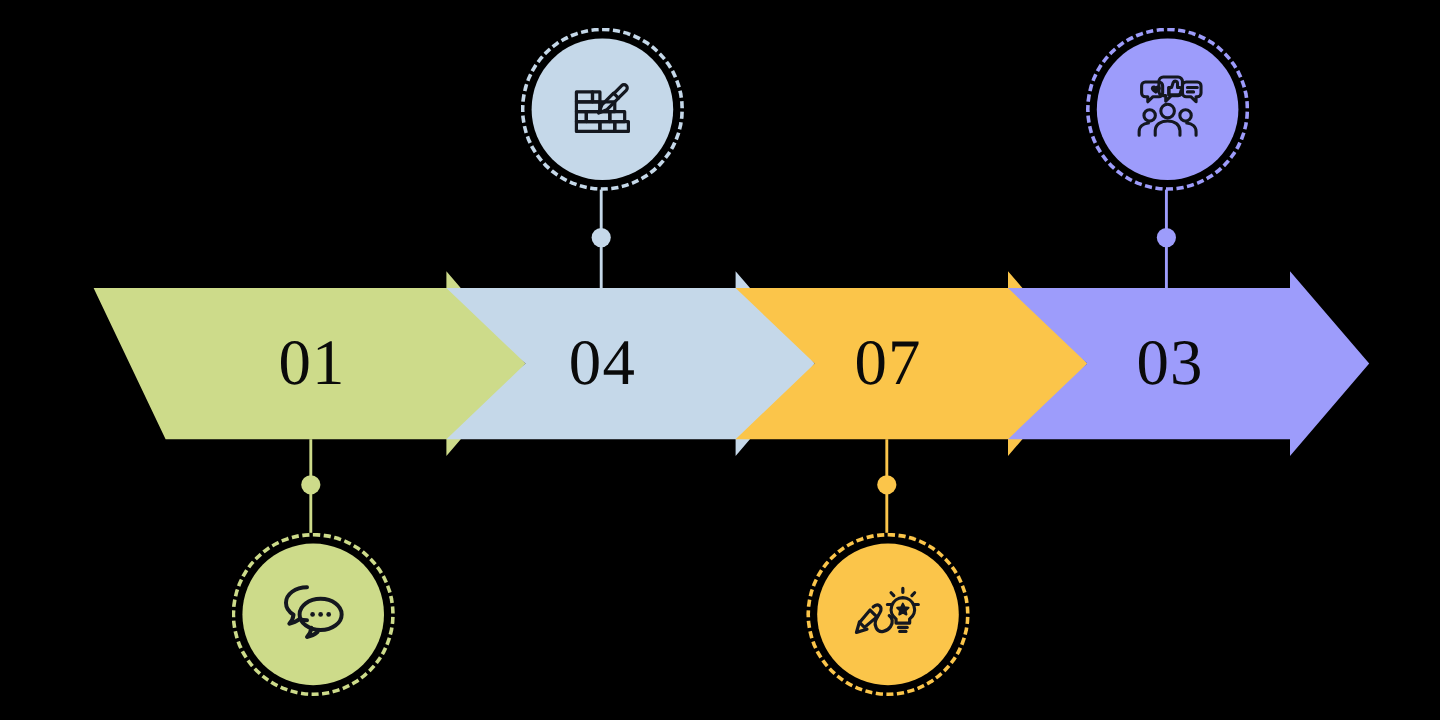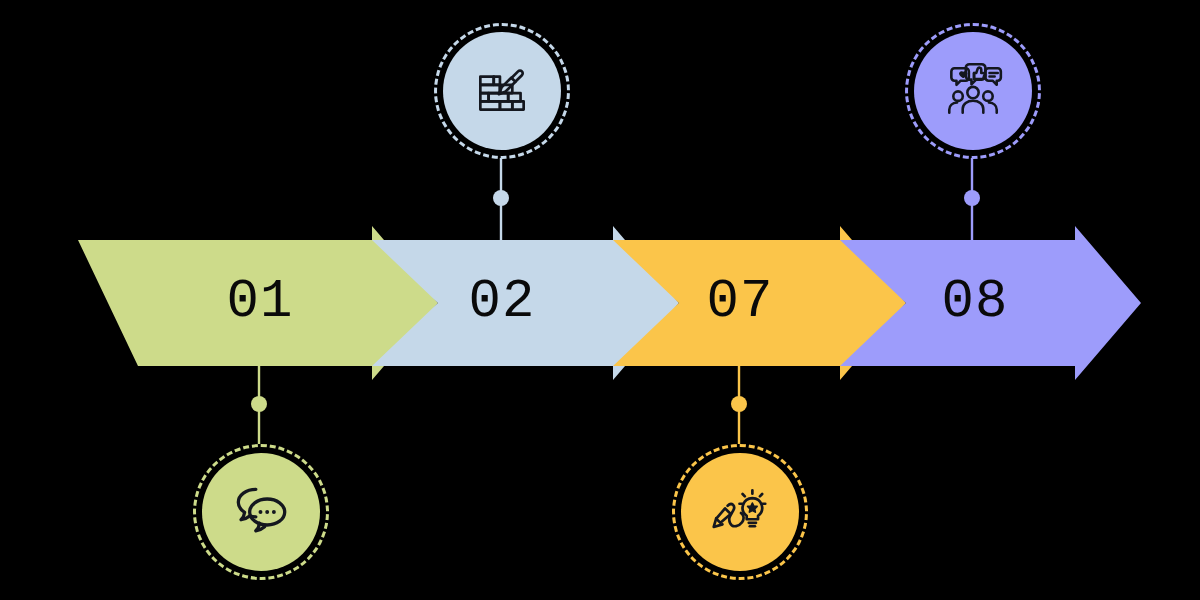--- a/index.html
+++ b/index.html
@@ -21,21 +21,21 @@
   }
   .arrow-svg {
     position: absolute;
     left: 0;
     top: 0;
     width: 1200px;
     height: 600px;
   }
   .step-number {
     position: absolute;
-    font-family: Liberation Mono, monospace;
+    font-family: Liberation Serif, serif;
     font-weight: 400;
     font-size: 54px;
     line-height: 1;
     color: #0a0a0a;
     letter-spacing: 1px;
     white-space: nowrap;
     transform: translate(-50%, -50%);
     user-select: none;
   }
   .badge {
@@ -100,23 +100,23 @@
           <line x1="739" x2="739" y1="366" y2="444" stroke="#fbc54a" stroke-width="2.4"></line>
           <circle cx="739" cy="404" r="8" fill="#fbc54a"></circle>
           <line x1="972" x2="972" y1="158" y2="240" stroke="#9d9cfb" stroke-width="2.4"></line>
           <circle cx="972" cy="198" r="8" fill="#9d9cfb"></circle>
         </g>
     </svg>
   </div>
 
   <div class="number-layer">
     <div class="step-number" style="left: 260px; top: 302px; color: rgb(10, 10, 10);">01</div>
-    <div class="step-number" style="left: 502px; top: 302px; color: rgb(10, 10, 10);">02</div>
+    <div class="step-number" style="left: 502px; top: 302px; color: rgb(10, 10, 10);">04</div>
     <div class="step-number" style="left: 740px; top: 302px; color: rgb(10, 10, 10);">07</div>
-    <div class="step-number" style="left: 975px; top: 302px; color: rgb(10, 10, 10);">08</div>
+    <div class="step-number" style="left: 975px; top: 302px; color: rgb(10, 10, 10);">03</div>
   </div>
 
   <div class="badge-layer">
 
     <div class="badge" style="left: 261px; top: 512px;">
       <div class="badge-ring" style="border-color: rgb(205, 219, 138);"></div>
       <div class="badge-fill" style="background: rgb(205, 219, 138);"></div>
       <div class="badge-icon">
         <svg viewBox="0 0 64 64" fill="none" stroke="#14171f" stroke-width="3.2" stroke-linecap="round" stroke-linejoin="round">
           <path d="M27 10c-9.4 0-17 5.6-17 12.6 0 3.9 2.4 7.4 6.1 9.7 -.3 2.8-1.5 5.3-3.4 7.2 3.4-.5 6.3-2 8.3-3.7 1.9.6 3.9.9 6 .9"></path>

